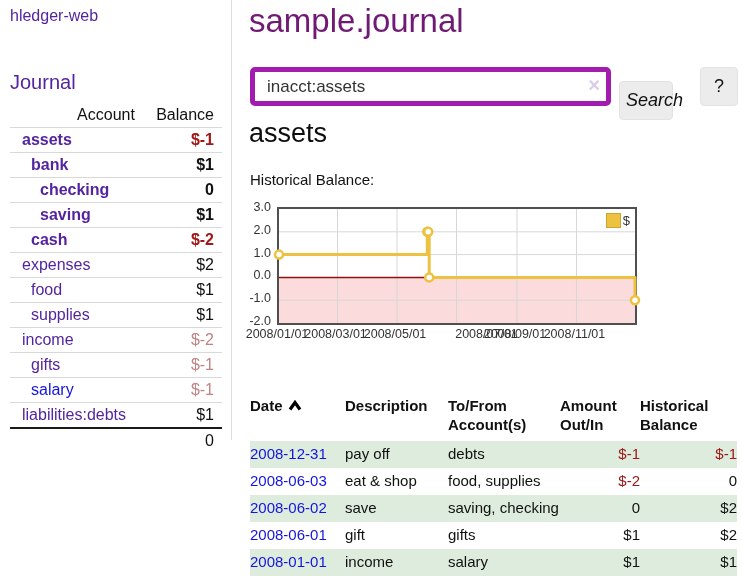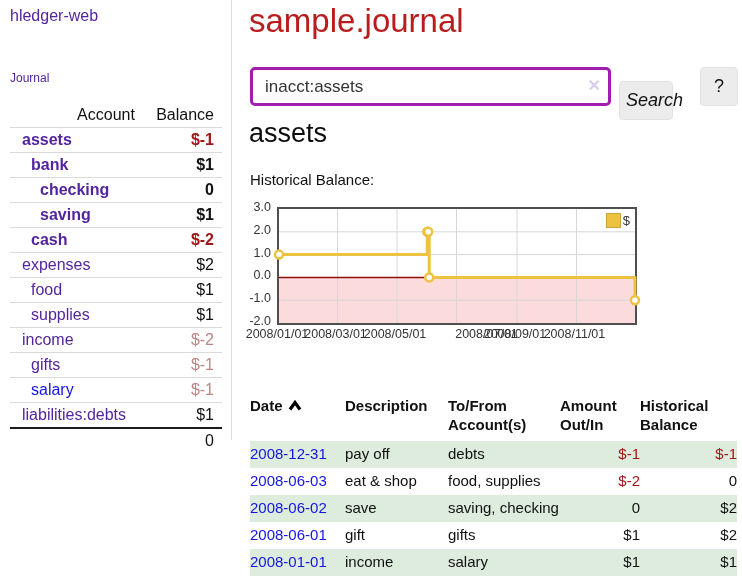--- a/index.html
+++ b/index.html
@@ -2,37 +2,37 @@
 <html><head>
 <meta charset="utf-8">
 <style>
   html,body{margin:0;padding:0;width:742px;height:582px;background:#fff;overflow:hidden;
     font-family:"Liberation Sans",sans-serif;color:#111;}
   a{text-decoration:none;cursor:pointer;}
   .abs{position:absolute;}
   
   .divider{left:231px;top:0;width:1px;height:440px;background:#ddd;}
   .brand{left:10px;top:7px;font-size:16px;color:#54249e;}
-  .journal-link{left:10px;top:71px;font-size:12px;color:#54249e;}
+  .journal-link{left:10px;top:71px;font-size:20px;color:#54249e;}
   .acct-table{left:10px;top:103px;width:212px;border-collapse:collapse;font-size:16px;}
   .acct-table th,.acct-table td{padding:2px 8px;line-height:20px;white-space:nowrap;}
   .acct-table thead th{font-weight:normal;text-align:right;}
   .acct-table tbody tr{border-top:1px solid #d9d9d9;}
   .acct-table tfoot tr{border-top:2px solid #1a1a1a;}
   .ar{text-align:right;}
   .al{text-align:left;}
   .b{font-weight:bold;}
   .visited{color:#54249e;}
   .unvisited{color:#1414e0;}
   .neg{color:#a01818;}
   .faded-neg{color:#c08484;}
   
-  .page-title{left:249px;top:2px;font-size:33px;font-weight:400;margin:0;color:#b91c1c;text-align:center;}
+  .page-title{left:249px;top:2px;font-size:33px;font-weight:400;margin:0;color:#701a75;text-align:center;}
   .search-wrap{left:250px;top:67px;width:361px;height:39px;}
-  .search-input{width:100%;height:39px;box-sizing:border-box;border:3px solid #a21caf;border-radius:5px;
+  .search-input{width:100%;height:39px;box-sizing:border-box;border:5px solid #a21caf;border-radius:5px;
     padding:0 30px 0 12px;font-size:17px;color:#333;font-family:"Liberation Sans",sans-serif;outline:none;}
   .clear-x{position:absolute;right:10px;top:9px;font-size:16px;font-weight:bold;color:#d9cdea;}
   .btn{position:absolute;height:39px;border:1px solid #e3e3e3;border-radius:4px;background:#ececec;
     font-size:18px;color:#111;font-family:"Liberation Sans",sans-serif;cursor:pointer;}
   .btn-search{left:619px;top:81px;width:54px;font-style:italic;}
   .btn-help{left:700px;top:67px;width:38px;}
   .acct-heading{left:249px;top:118px;font-size:27px;font-weight:400;margin:0;color:#0d0d0d;}
   .chart-label{left:250px;top:171px;font-size:15px;font-weight:normal;}
   
   .chart{left:245px;top:194px;width:492px;height:152px;}

